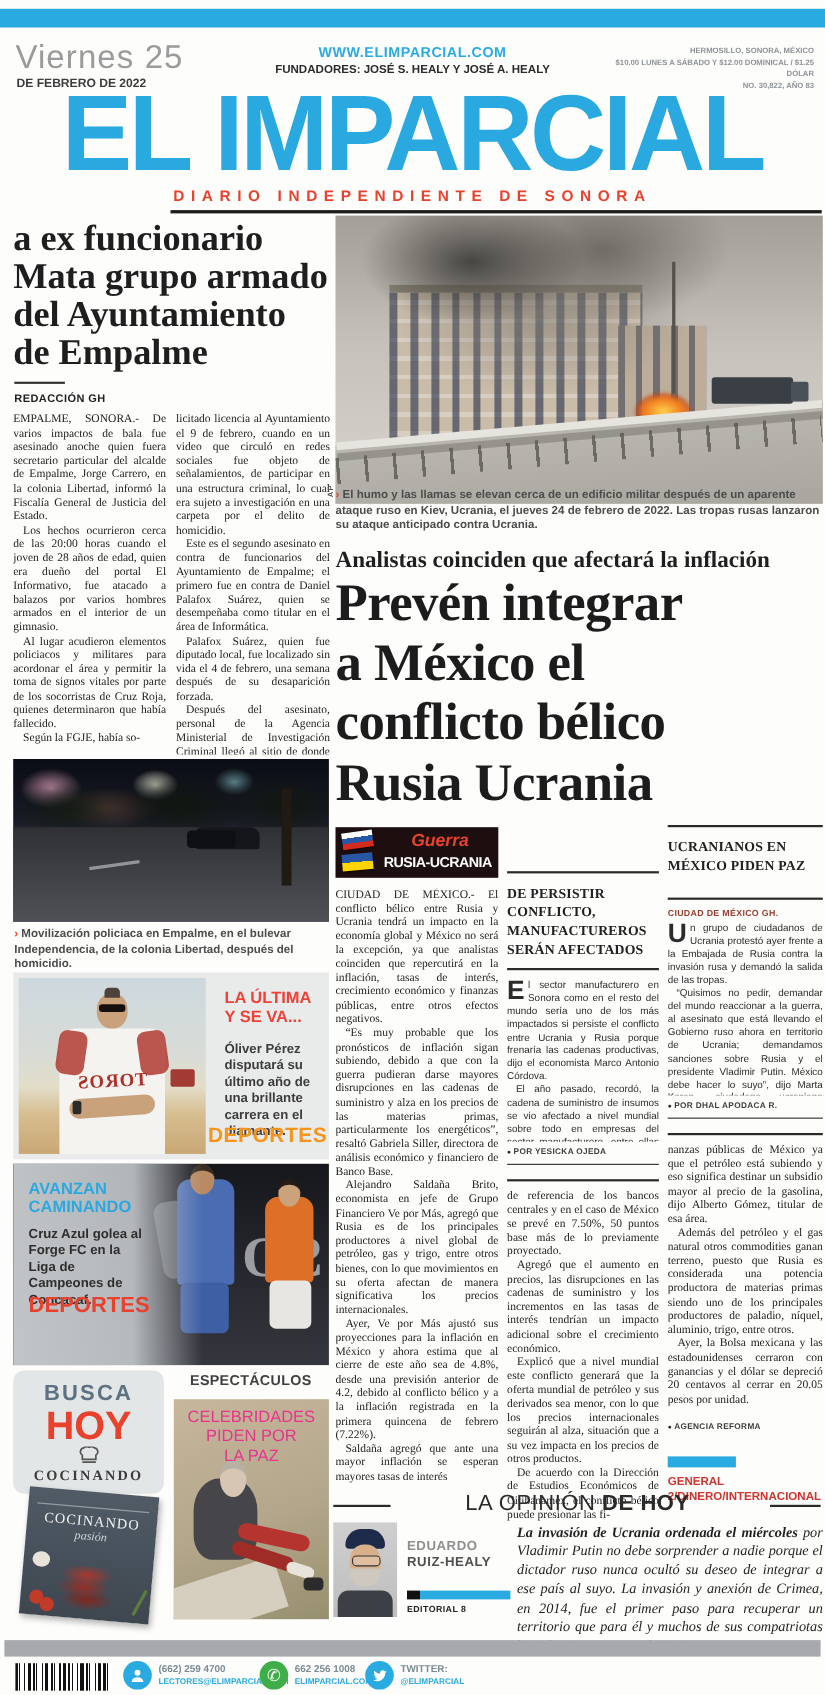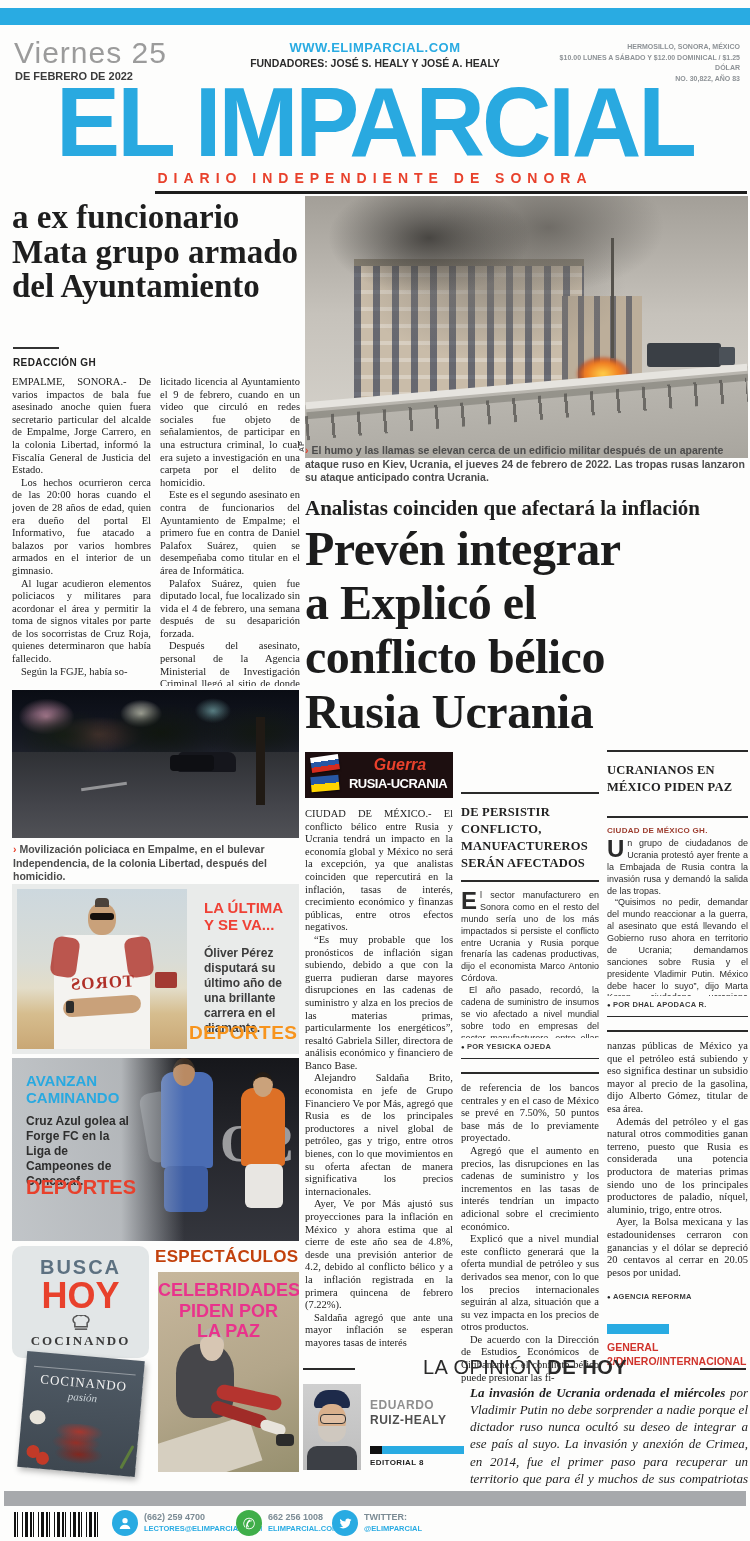--- a/index.html
+++ b/index.html
@@ -91,23 +91,23 @@
   .cover-title{color:#f2f2f2;font-family:"Liberation Serif",serif;font-size:13px;letter-spacing:1px;margin-top:4px;}
   .cover-script{color:#ccd4d9;font-family:"Liberation Serif",serif;font-style:italic;font-size:11px;}
   .steak{position:absolute;left:28px;bottom:8px;width:62px;height:40px;background:
      radial-gradient(30px 12px at 50% 20%,#a8372e,transparent 80%),
      radial-gradient(30px 12px at 46% 48%,#962f27,transparent 80%),
      radial-gradient(30px 12px at 52% 76%,#83271f,transparent 80%);border-radius:40%;}
   .tomato1,.tomato2{position:absolute;width:13px;height:13px;background:#c23a28;border-radius:50%;bottom:10px;}
   .tomato1{left:8px;} .tomato2{left:18px;bottom:4px;}
   .saltbowl{position:absolute;left:8px;bottom:44px;width:16px;height:14px;background:#e8e4da;border-radius:50%;}
   .sprig{position:absolute;right:8px;bottom:6px;width:3px;height:26px;background:#5d7d3c;transform:rotate(24deg);border-radius:2px;}
-  .esp-head{left:155px;top:1247px;width:146px;color:#c2410c;font-weight:bold;font-size:17px;letter-spacing:.3px;}
+  .esp-head{left:155px;top:1247px;width:146px;text-align:center;color:#404040;font-weight:bold;font-size:13px;letter-spacing:.3px;}
   .esp-photo{left:158px;top:1272px;width:141px;height:200px;background:linear-gradient(160deg,#c7b79c 0%,#b3a68a 55%,#97906f 100%);overflow:hidden;}
-  .esp-title{position:absolute;left:0;top:8px;width:100%;text-align:center;color:#e9338c;font-weight:bold;font-size:18px;line-height:1.15;}
+  .esp-title{position:absolute;left:0;top:8px;width:100%;text-align:center;color:#e9338c;font-weight:normal;font-size:15px;line-height:1.15;}
   .esp-curb{position:absolute;left:-20px;bottom:-8px;width:120px;height:48px;background:#d6cfc0;transform:rotate(-18deg);}
   .esp-coat{position:absolute;left:18px;top:72px;width:58px;height:74px;background:#46464a;border-radius:40% 40% 30% 30%;}
   .esp-headp{position:absolute;left:42px;top:56px;width:24px;height:26px;background:#d7c6b3;border-radius:50%;border-top:7px solid #b7b1a8;}
   .esp-legs{position:absolute;left:58px;top:118px;width:66px;height:15px;background:#b5342f;border-radius:8px;transform:rotate(12deg);}
   .esp-leg2{position:absolute;left:52px;top:136px;width:58px;height:13px;background:#a02c28;border-radius:8px;transform:rotate(18deg);}
   .esp-band{position:absolute;left:102px;top:150px;width:26px;height:11px;background:#e8e4dc;border-radius:6px;transform:rotate(18deg);}
   .esp-shoe{position:absolute;left:118px;top:162px;width:18px;height:12px;background:#2b2b2b;border-radius:4px;}
   
   .war{left:305px;top:196px;width:443px;height:262px;background:linear-gradient(180deg,#a39f98 0%,#c6c2bb 45%,#d8d5ce 100%);overflow:hidden;}
   .war-smoke{position:absolute;inset:0;background:
@@ -201,20 +201,21 @@
     <div>NO. 30,822, AÑO 83</div>
   </div>
   <div class="abs masthead">EL IMPARCIAL</div>
   <div class="abs tagline">DIARIO INDEPENDIENTE DE SONORA</div>
   <div class="abs tagline-rule"></div>
 
   <div class="abs lh">
     <div>a ex funcionario</div>
     <div>Mata grupo armado</div>
     <div>del Ayuntamiento</div>
+    <div>de Empalme</div>
   </div>
   <div class="abs lh-rule"></div>
   <div class="abs byline la-byline">REDACCIÓN GH</div>
   <div class="abs newscol paras la-col1">
       <p>EMPALME, SONORA.- De varios impactos de bala fue asesinado anoche quien fuera secretario particular del alcalde de Empalme, Jorge Carrero, en la colonia Libertad, informó la Fiscalía General de Justicia del Estado.</p>
       <p>Los hechos ocurrieron cerca de las 20:00 horas cuando el joven de 28 años de edad, quien era dueño del portal El Informativo, fue atacado a balazos por varios hombres armados en el interior de un gimnasio.</p>
       <p>Al lugar acudieron elementos policiacos y militares para acordonar el área y permitir la toma de signos vitales por parte de los socorristas de Cruz Roja, quienes determinaron que había fallecido.</p>
       <p>Según la FGJE, había so-</p>
     </div>
   <div class="abs newscol paras la-col2">
@@ -245,21 +246,21 @@
     <div class="war-posts"></div>
     <div class="war-pole"></div>
     <div class="war-truck"></div>
   </div>
   <div class="abs photo-credit">AP</div>
   <div class="abs caption war-caption">El humo y las llamas se elevan cerca de un edificio militar después de un aparente ataque ruso en Kiev, Ucrania, el jueves 24 de febrero de 2022. Las tropas rusas lanzaron su ataque anticipado contra Ucrania.</div>
 
   <div class="abs kicker">Analistas coinciden que afectará la inflación</div>
   <div class="abs mh">
     <div>Prevén integrar</div>
-    <div>a Explicó el</div>
+    <div>a México el</div>
     <div>conflicto bélico</div>
     <div>Rusia  Ucrania</div>
   </div>
 
   <div class="abs colA">
     <div class="badge">
       <div class="flag flag-ru"></div>
       <div class="flag flag-ua"></div>
       <div class="badge-top">Guerra</div>
       <div class="badge-bottom">RUSIA-UCRANIA</div>

